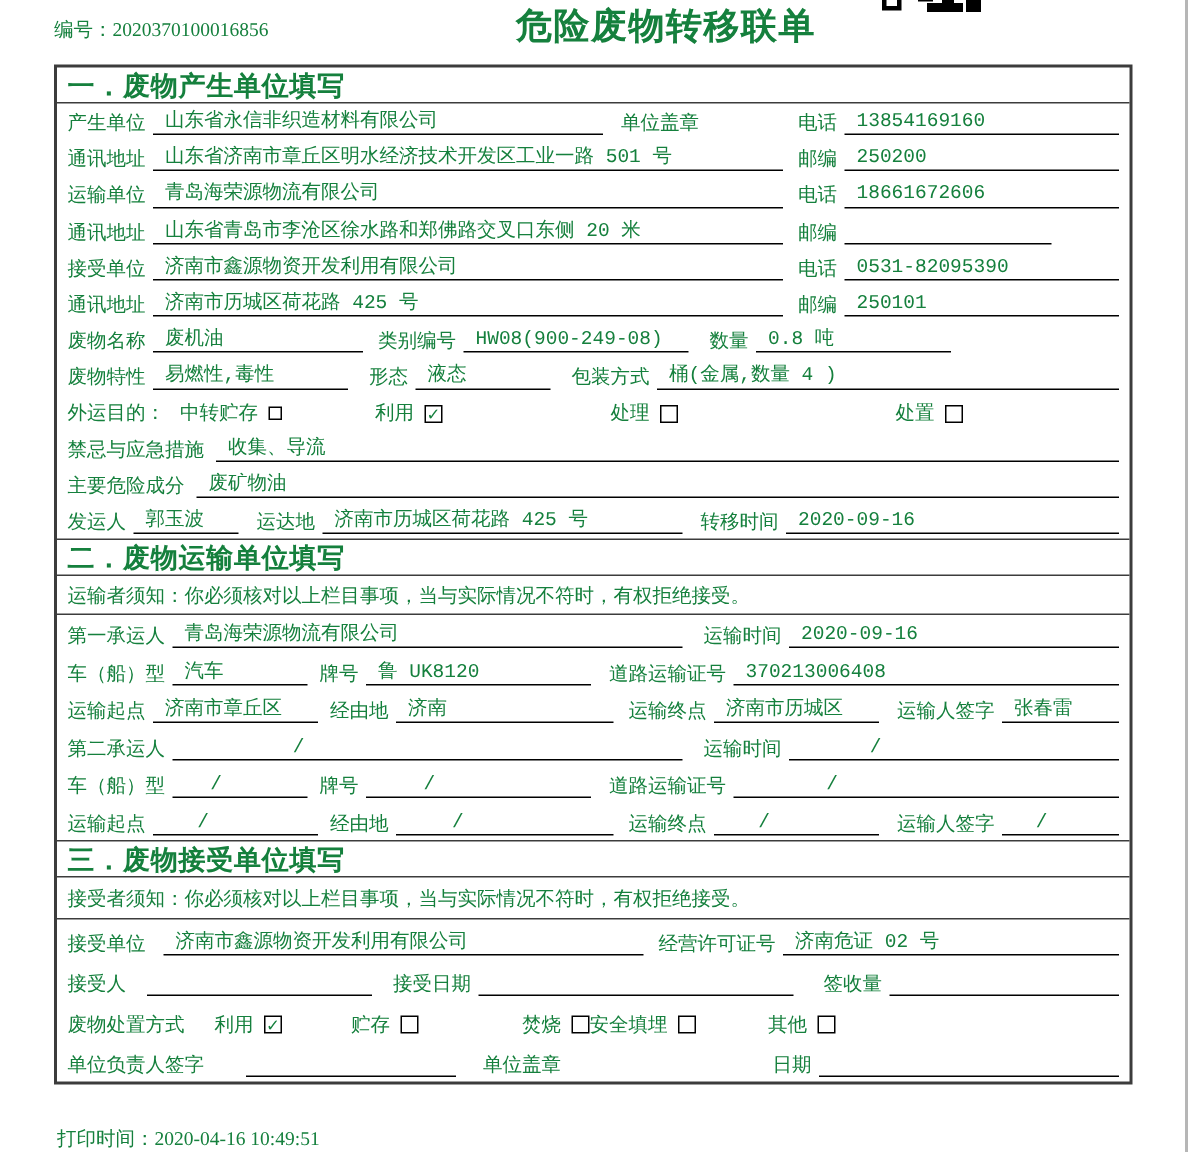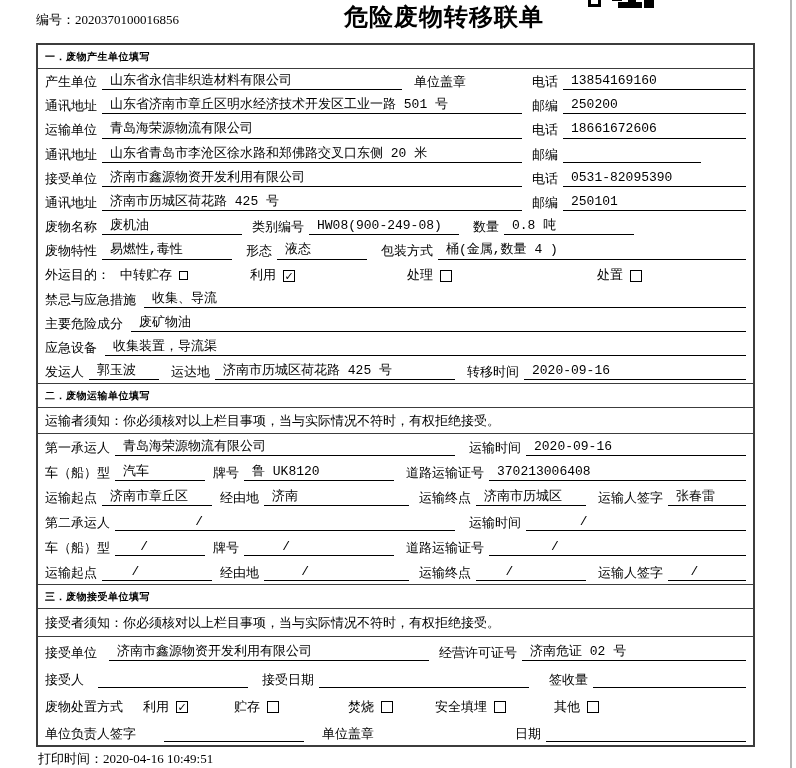--- a/index.html
+++ b/index.html
@@ -1,37 +1,37 @@
 <!DOCTYPE html>
 <html><head>
 <meta charset="utf-8">
 <style>
   html,body{margin:0;padding:0;background:#fff;}
   .page{position:relative;width:796px;height:768px;background:#fff;overflow:hidden;
-        font-family:"Liberation Serif","DejaVu Serif",serif;font-size:13px;color:#000000;}
+        font-family:"Liberation Serif","DejaVu Serif",serif;font-size:13px;color:#15803d;}
   .doc-number{position:absolute;left:36px;top:11px;white-space:nowrap;}
   .doc-title{position:absolute;left:444px;top:1px;transform:translateX(-50%);
         font-family:"Liberation Sans","DejaVu Sans",sans-serif;font-weight:bold;
         font-size:24px;letter-spacing:1px;white-space:nowrap;}
   .page-edge-line{position:absolute;left:790px;top:0;width:2px;height:768px;background:#b6b6b6;}
   
   .qr-frag{position:absolute;left:588px;top:-12px;width:66px;height:21px;}
   .qr-sq{position:absolute;left:0;top:0;width:13px;height:19px;border:3px solid #000;background:#fff;box-sizing:border-box;}
   .qr-b1{position:absolute;left:24px;top:8px;width:10px;height:5px;background:#000;}
   .qr-b2{position:absolute;left:30px;top:14px;width:24px;height:6px;background:#000;}
   .qr-b3{position:absolute;left:40px;top:9px;width:8px;height:5px;background:#000;}
   .qr-b4{position:absolute;left:56px;top:10px;width:10px;height:10px;background:#000;}
   
   .form-table{position:absolute;left:36px;top:43px;width:719px;border:2px solid #3c3c3c;
         box-sizing:border-box;display:flex;flex-direction:column;background:#fff;}
   .sec{display:flex;flex-direction:column;}
   .sec + .sec{border-top:1.5px solid #3c3c3c;}
   .sec-header{height:24px;box-sizing:border-box;display:flex;align-items:center;padding:5px 7px;
         border-bottom:1.5px solid #3c3c3c;font-family:"Liberation Sans","DejaVu Sans",sans-serif;
-        font-weight:bold;font-size:10px;letter-spacing:.5px;}
+        font-weight:bold;font-size:18px;letter-spacing:.5px;}
   .note-row{box-sizing:border-box;display:flex;align-items:center;padding:0 7px;
         border-bottom:1.5px solid #3c3c3c;}
   .n26{height:26px;} .n28{height:28px;}
   .row{display:flex;align-items:flex-end;padding:0 7px 3px 7px;box-sizing:border-box;}
   .s1row{height:24.2px;} .s2row{height:25px;} .s3row{height:27px;}
   .lbl{white-space:nowrap;line-height:1.25;}
   .val{border-bottom:1px solid #000;padding:0 4px 0 8px;white-space:nowrap;line-height:1.25;
         box-sizing:border-box;margin-left:5px;overflow:hidden;font-family:Liberation Mono, monospace;}
   .grow{flex:1 1 auto;min-width:0;}
   .sp{flex:1 1 auto;}
@@ -39,21 +39,21 @@
   .slash{text-indent:22%;}
   .w70{width:70px;flex:0 0 70px;} .w90{width:90px;flex:0 0 90px;}
   .w110{width:110px;flex:0 0 110px;} .w130{width:130px;flex:0 0 130px;}
   .w140{width:140px;flex:0 0 140px;} .w145{width:145px;flex:0 0 145px;}
   .w150{width:150px;flex:0 0 150px;}
   .w200{width:200px;flex:0 0 200px;} .w210{width:210px;flex:0 0 210px;}
   .w240{width:240px;flex:0 0 240px;} .w300{width:300px;flex:0 0 300px;}
   .w320{width:320px;flex:0 0 320px;} .w340{width:340px;flex:0 0 340px;}
   .ml8{margin-left:8px;} .ml10{margin-left:10px;} .ml12{margin-left:12px;}
   .ml14{margin-left:14px;} .ml16{margin-left:12px;} .ml18{margin-left:18px;}
-  .ml20{margin-left:20px;} .ml28{margin-left:28px;} .ml42{margin-left:42px;text-align:right;}
+  .ml20{margin-left:20px;} .ml28{margin-left:28px;} .ml42{text-align:right;}
   .ml44{margin-left:69px;} .ml46{margin-left:46px;} .ml48{margin-left:48px;}
   .ml62{margin-left:62px;} .ml78{margin-left:112px;} .ml145{margin-left:145px;}
   .opt{display:flex;align-items:center;white-space:nowrap;}
   .cb{width:12px;height:12px;border:1px solid #000;display:inline-block;margin-left:7px;
         text-align:center;line-height:11px;font-size:11px;
         font-family:"DejaVu Sans",sans-serif;box-sizing:border-box;}
   .cb-sm{width:9px;height:9px;line-height:8px;font-size:8px;}
   .print-line{position:absolute;left:38px;top:750px;white-space:nowrap;}
 </style>
 </head>
@@ -177,24 +177,20 @@
       <div class="row s1row">
         <span class="lbl">禁忌与应急措施</span>
         <span class="val grow ml8">收集、导流</span>
       </div>
 
       <div class="row s1row">
         <span class="lbl">主要危险成分</span>
         <span class="val grow ml8">废矿物油</span>
       </div>
 
-      <div class="row s1row">
-        <span class="lbl">应急设备</span>
-        <span class="val grow ml8">收集装置，导流渠</span>
-      </div>
 
       <div class="row s1row">
         <span class="lbl">发运人</span>
         <span class="val w70">郭玉波</span>
         <span class="lbl ml16">运达地</span>
         <span class="val w240">济南市历城区荷花路 425 号</span>
         <span class="lbl ml16">转移时间</span>
         <span class="val grow">2020-09-16</span>
       </div>
     </div>

